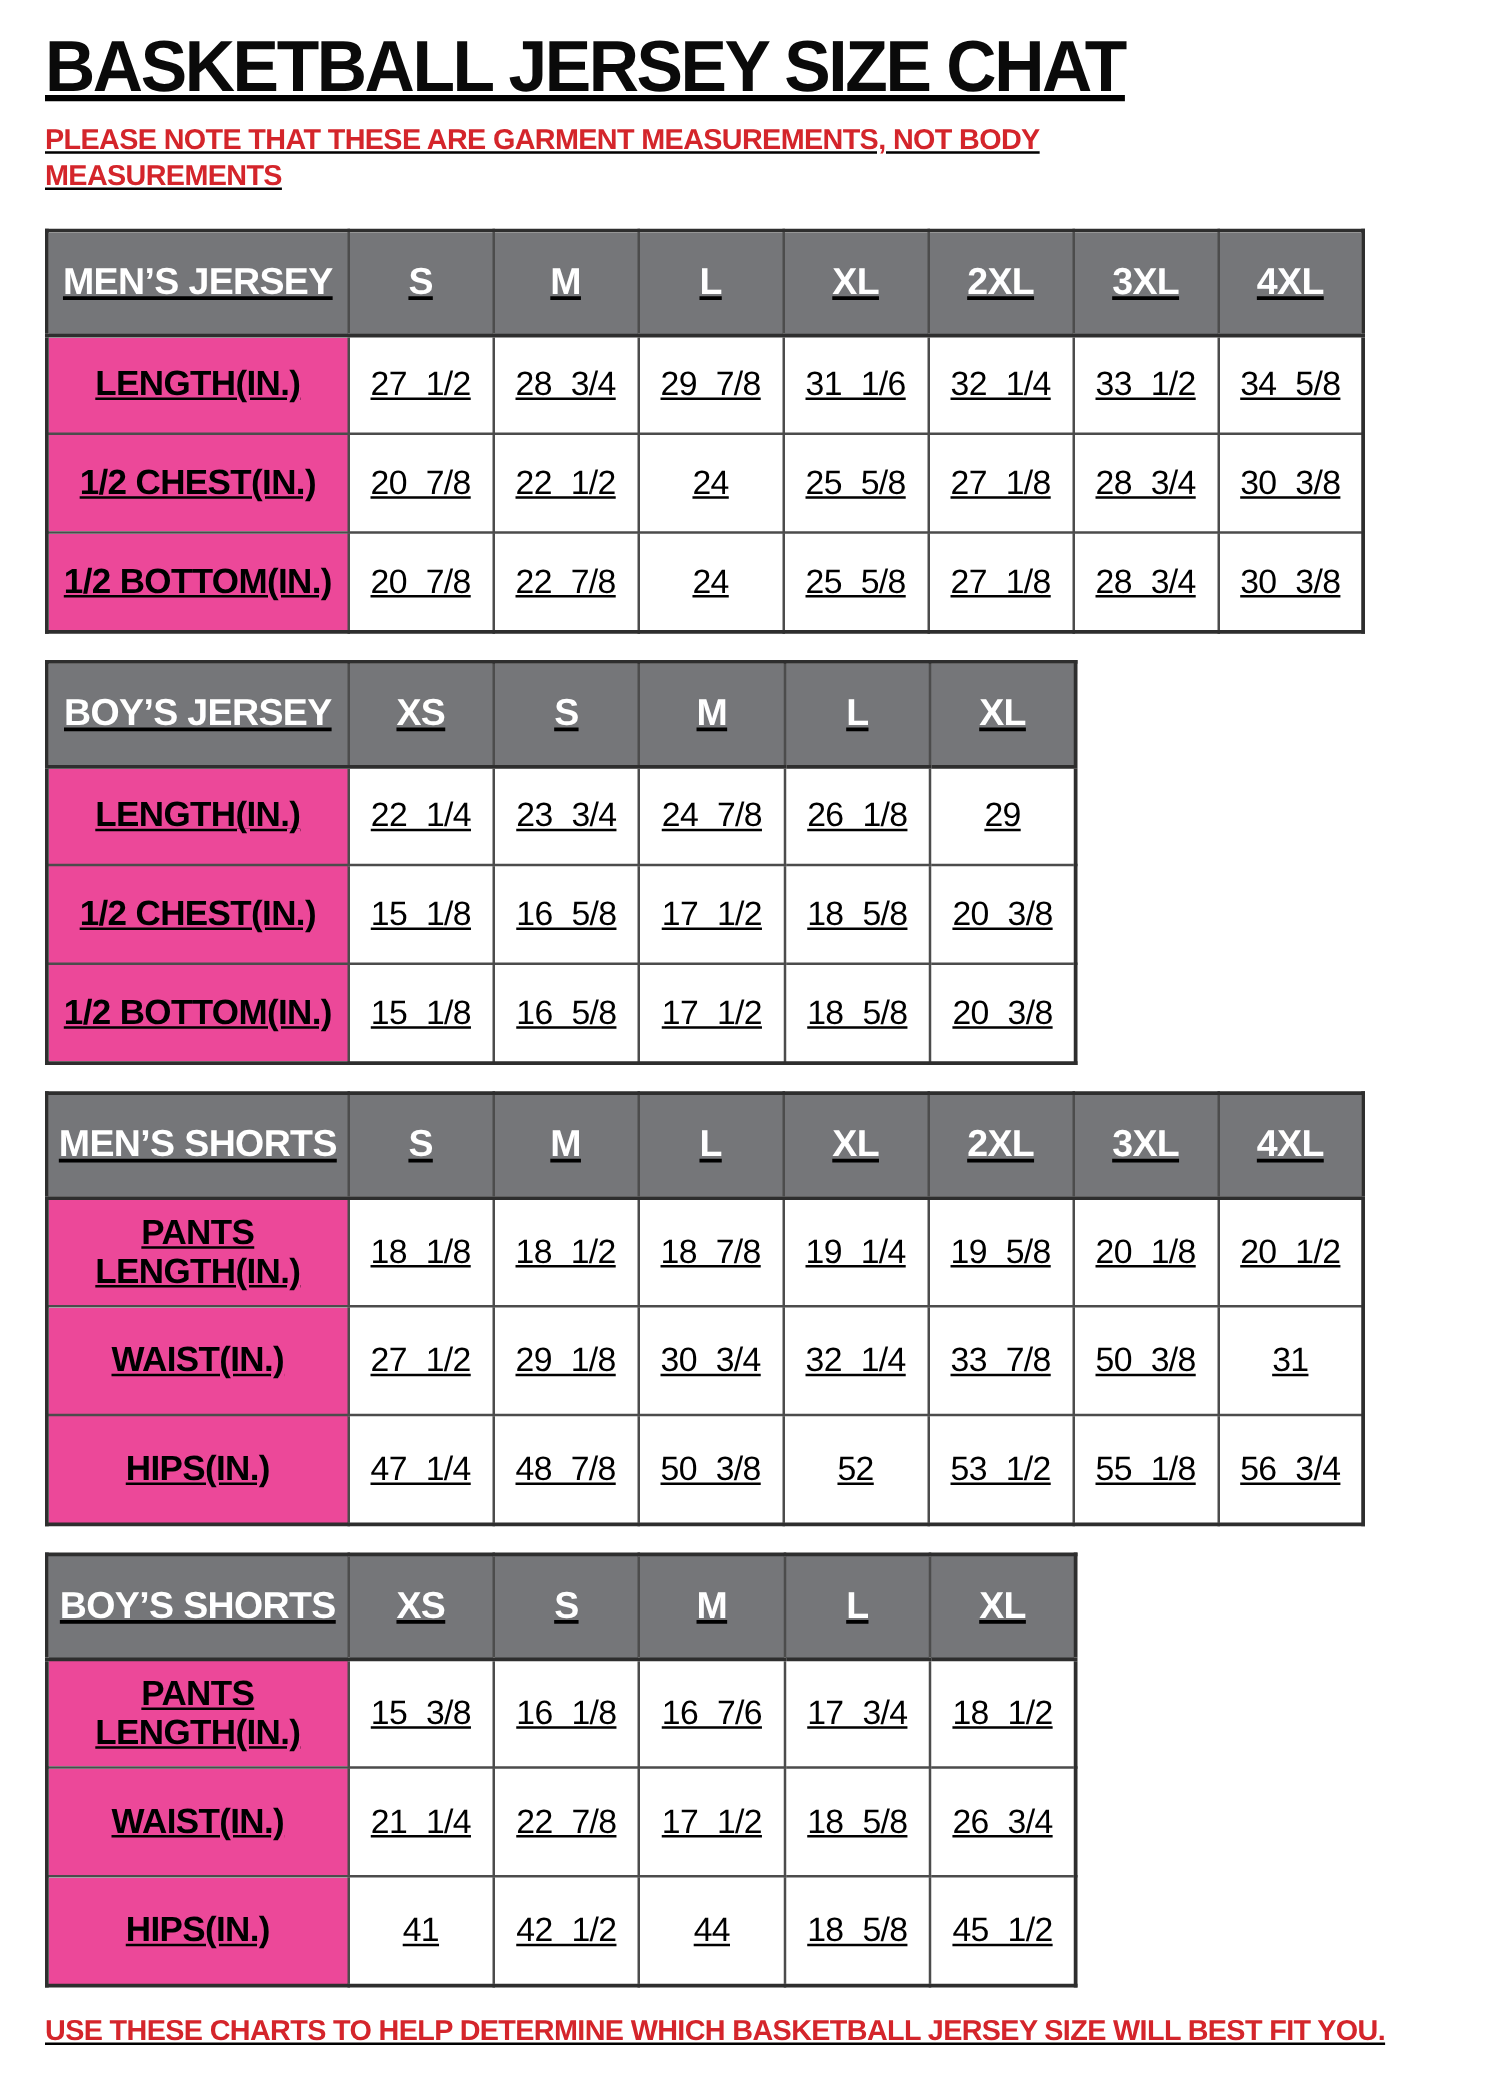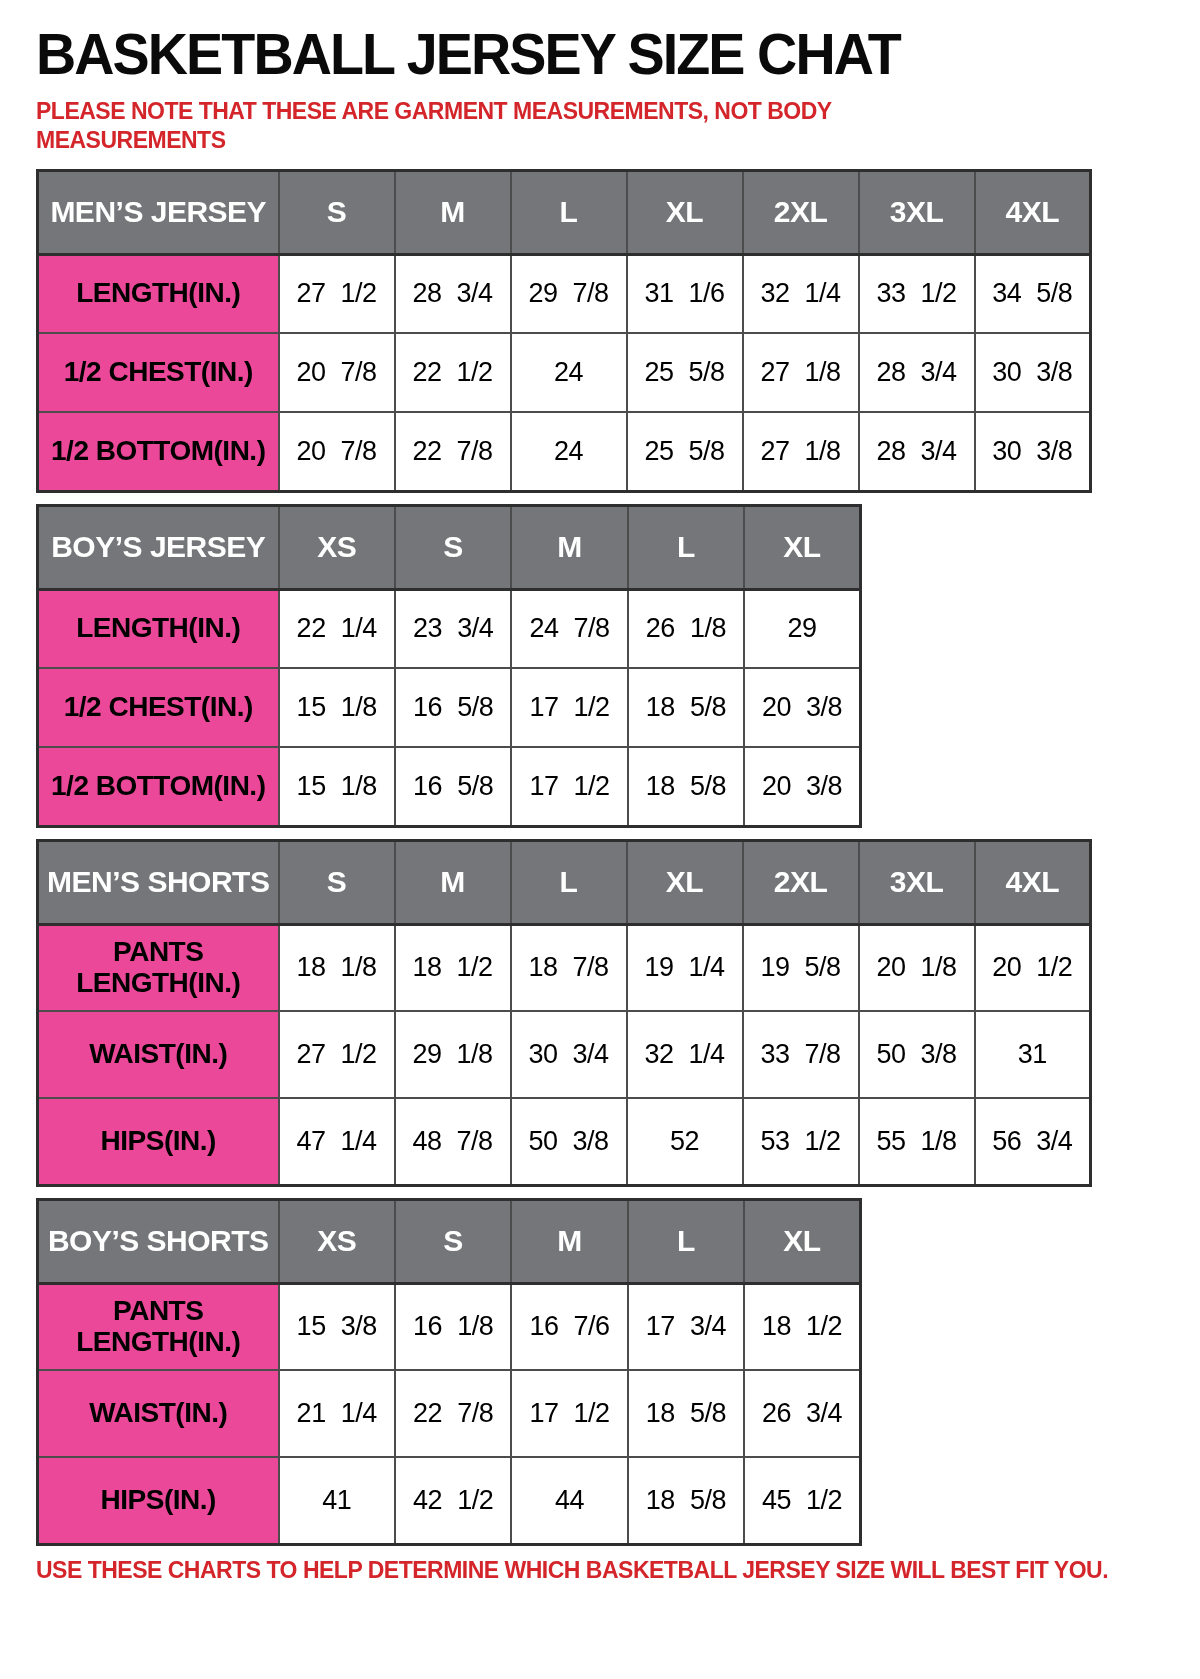--- a/index.html
+++ b/index.html
@@ -8,52 +8,53 @@
     background: #ffffff;
     font-family: "Liberation Sans", "DejaVu Sans", sans-serif;
     color: #000;
   }
   .page {
     width: 1200px;
     min-height: 1679px;
     box-sizing: border-box;
     padding: 14px 30px 20px 36px;
     background: #fff;
+    text-decoration: underline;
   }
   .main-title {
     font-size: 58px;
     font-weight: bold;
     letter-spacing: -2px;
     transform: scaleX(0.96);
     transform-origin: left center;
     margin: 6px 0 10px 0;
     white-space: nowrap;
     color: #0a0a0a;
   }
   .note-top {
     color: #d4252b;
     font-size: 23px;
     font-weight: bold;
     letter-spacing: -0.5px;
     max-width: 830px;
     line-height: 1.25;
-    margin-bottom: 14px;
+    margin-bottom: 28px;
   }
   .note-bottom {
     color: #d4252b;
     font-size: 23px;
     font-weight: bold;
     letter-spacing: -0.5px;
     white-space: nowrap;
   }
   table.size-table {
     border-collapse: collapse;
     table-layout: fixed;
     border: 3px solid #2e2e2e;
-    margin-bottom: 11px;
+    margin-bottom: 21px;
   }
   table.t-wide { width: 1056px; }
   table.t-narrow { width: 826px; }
   table.size-table th, table.size-table td {
     border: 2px solid #4c4c4c;
     text-align: center;
     vertical-align: middle;
     padding: 2px 4px;
     box-sizing: border-box;
     overflow: hidden;

